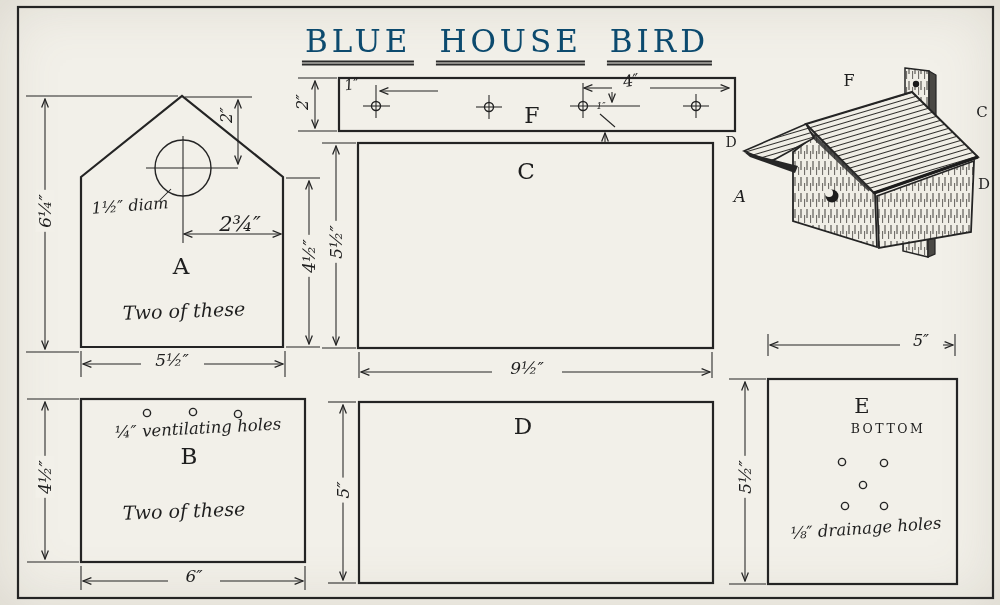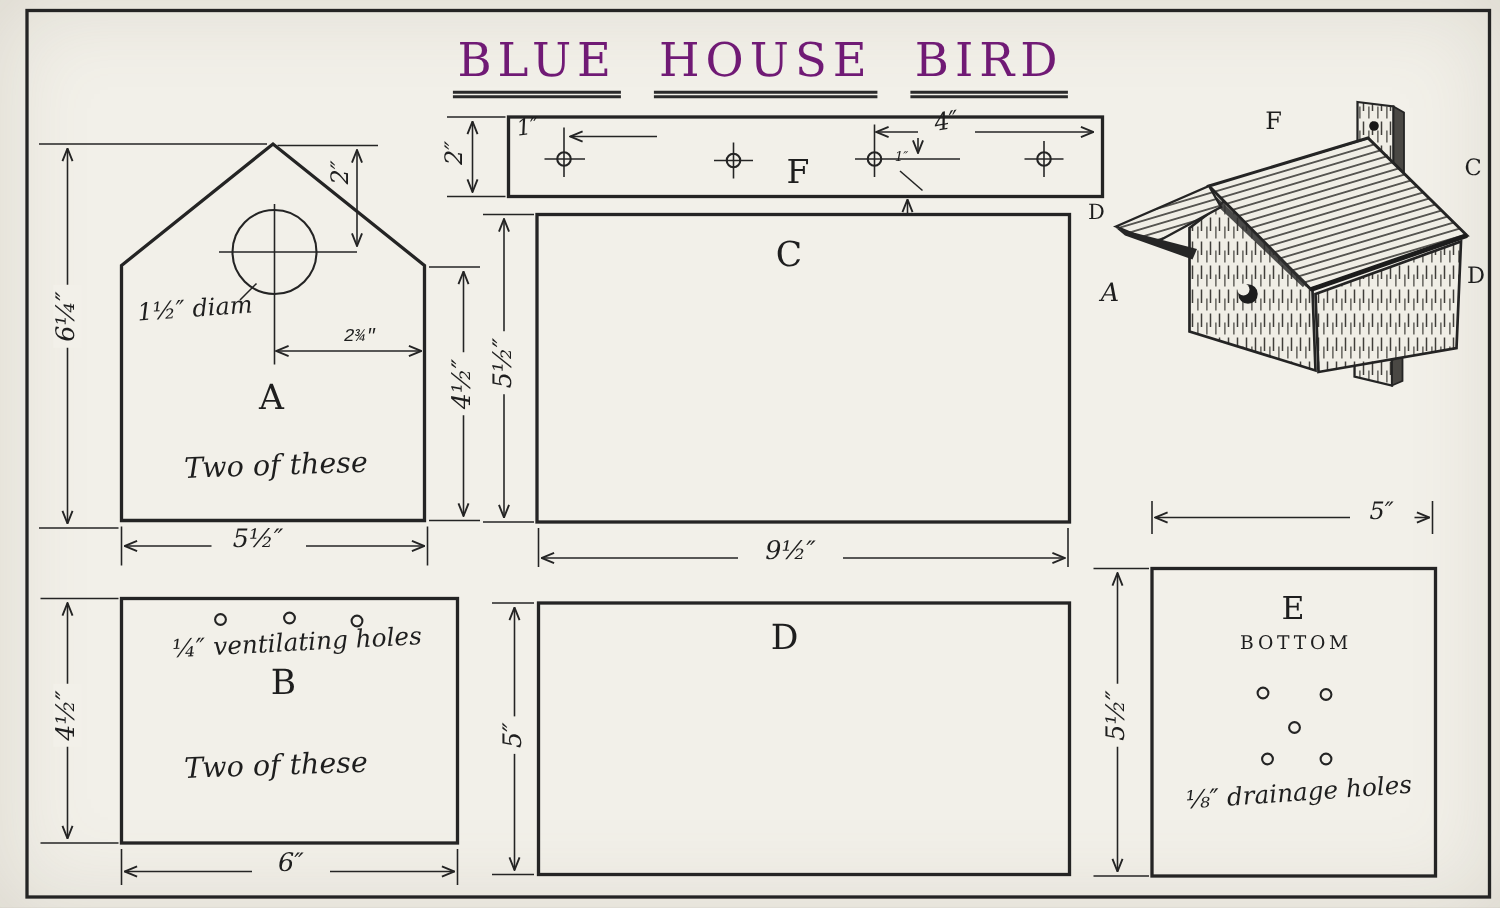--- a/index.html
+++ b/index.html
@@ -4,23 +4,23 @@
 <style>
   html,body{margin:0;padding:0;}
   body{background:#d8d5cc;font-family:"DejaVu Serif","Liberation Serif",serif;}
   .page{position:relative;width:1000px;height:605px;background:#f2f0e9;overflow:hidden;
         box-shadow:inset 0 0 60px rgba(120,110,90,.18);}
   .art{position:absolute;left:0;top:0;}
   .lb{position:absolute;transform:translate(-50%,-50%);color:#1e1e1e;white-space:nowrap;line-height:1;}
   .it{font-style:italic;}
   .vd{background:#f2f0e9;padding:1px 4px;}
   .title{position:absolute;left:507px;top:44px;transform:translate(-50%,-50%);display:flex;gap:22px;}
-  .title span{font-size:31px;letter-spacing:4px;color:#701a75;border-bottom:5px double #2b2b2b;
+  .title span{font-size:31px;letter-spacing:4px;color:#0c4a6e;border-bottom:5px double #2b2b2b;
               padding:0 3px 2px;font-family:"DejaVu Serif","Liberation Serif",serif;}
-  .caps{letter-spacing:2.5px;}
+  .caps{letter-spacing:2.5px;margin-left:24px;}
 </style>
 </head>
 <body>
 
 <div class="page">
 
   <svg class="art" width="1000" height="605" viewBox="0 0 1000 605">
     <defs>
       <marker id="ar" viewBox="0 0 10 10" refX="9.5" refY="5" markerWidth="10" markerHeight="10" orient="auto-start-reverse">
         <path d="M1.5,1.8 L9.5,5 L1.5,8.2" fill="none" stroke="#242424" stroke-width="1.2"></path>
@@ -186,21 +186,21 @@
     <span>BLUE</span>
     <span>HOUSE</span>
     <span>BIRD</span>
   </div>
 
   <div class="lb" style="left:181px;top:266px;font-size:23px;">A</div>
   <div class="lb it" style="left:184px;top:311px;font-size:19px;transform:translate(-50%,-50%) rotate(-2deg);">Two of these</div>
   <div class="lb it" style="left:130px;top:206px;font-size:16px;transform:translate(-50%,-50%) rotate(-4deg);">1½″ diam</div>
   <div class="lb it vd" style="left:45px;top:211px;font-size:17px;transform:translate(-50%,-50%) rotate(-90deg);">6¼″</div>
   <div class="lb it" style="left:227px;top:115px;font-size:16px;transform:translate(-50%,-50%) rotate(-90deg);">2″</div>
-  <div class="lb it" style="left:240px;top:224px;font-size:12px;font-family:Liberation Mono, monospace;">2¾″</div>
+  <div class="lb it" style="left:240px;top:224px;font-size:21px;">2¾″</div>
   <div class="lb it vd" style="left:309px;top:256px;font-size:17px;transform:translate(-50%,-50%) rotate(-90deg);">4½″</div>
   <div class="lb it" style="left:172px;top:360px;font-size:17px;">5½″</div>
 
   <div class="lb" style="left:532px;top:116px;font-size:22px;">F</div>
   <div class="lb it" style="left:303px;top:102px;font-size:16px;transform:translate(-50%,-50%) rotate(-90deg);">2″</div>
   <div class="lb it" style="left:352px;top:85px;font-size:15px;transform:translate(-50%,-50%) rotate(-8deg);">1″</div>
   <div class="lb it" style="left:631px;top:81px;font-size:16px;transform:translate(-50%,-50%) rotate(-10deg);">4″</div>
   <div class="lb it" style="left:601px;top:106px;font-size:9px;">1″</div>
 
   <div class="lb" style="left:526px;top:171px;font-size:23px;">C</div>

